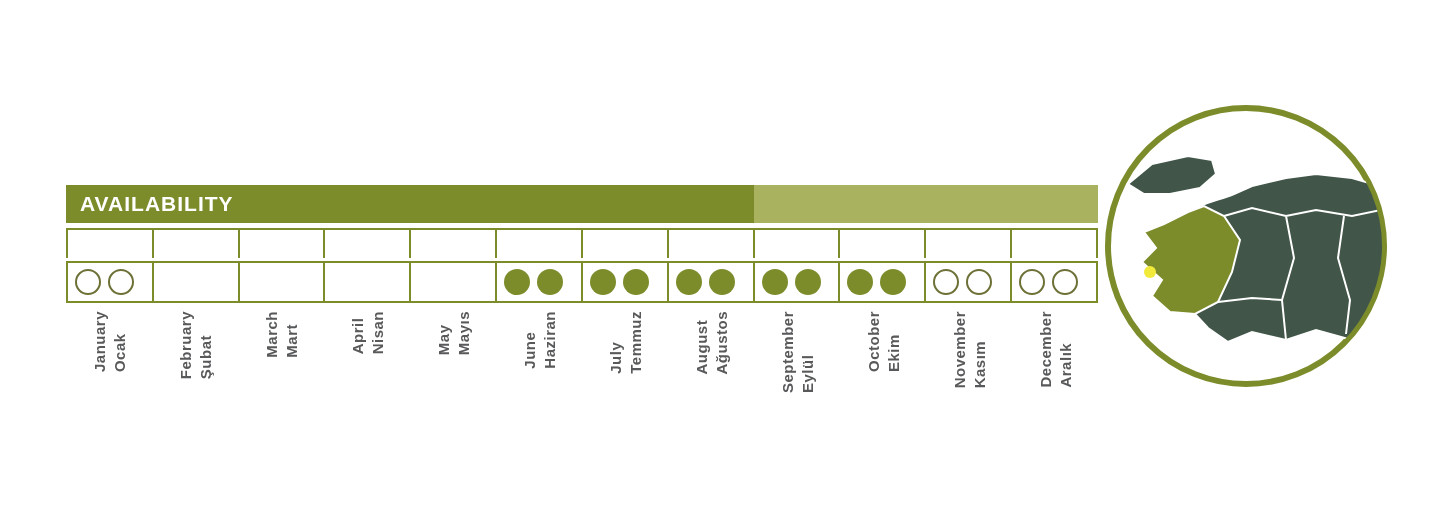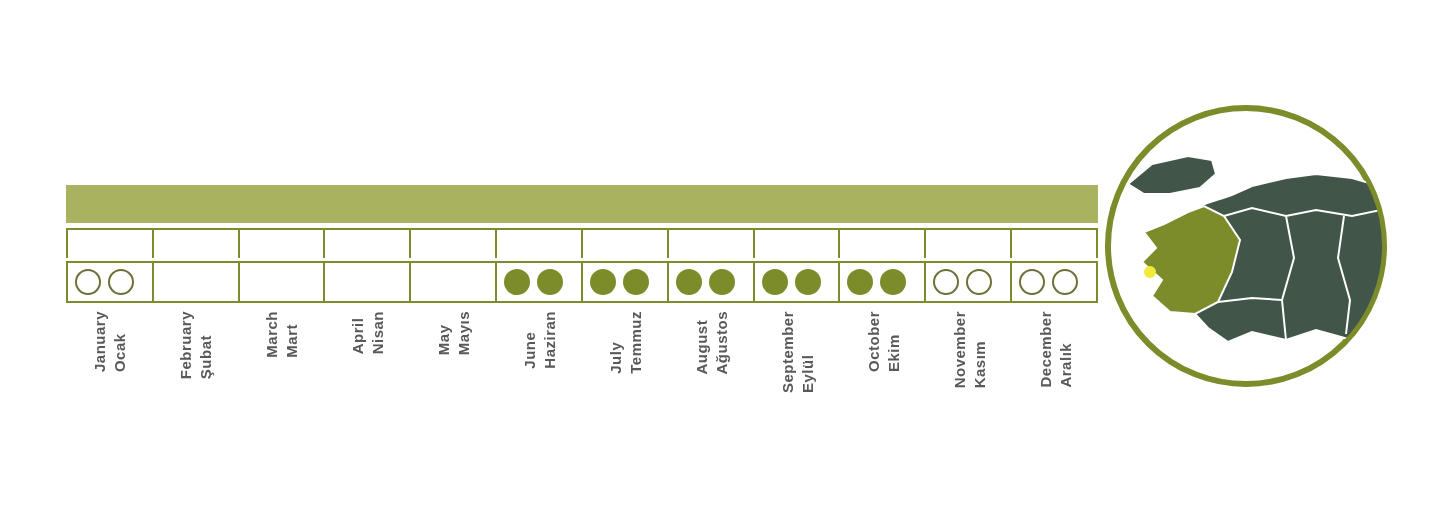--- a/index.html
+++ b/index.html
@@ -36,20 +36,23 @@
   .map-svg { display:block; width:292px; height:292px; }
 </style>
 </head>
 <body>
 
 <div class="canvas" style="--bar-dark: #7d8c2b; --bar-light: #a9b35f; --grid-line: #7d8c2b; --marker-filled: #7d8c2b; --marker-outline: #6d7037; --label-text: #58595b; --map-land: #415649; --map-highlight: #7d8c2b; --map-ring: #7d8c2b; --map-dot: #f2ea3a;">
 
   <div class="chart-area">
 
     <div class="bar">
+      <div class="bar-dark">
+        <span class="bar-title">AVAILABILITY</span>
+      </div>
       <div class="bar-light"></div>
     </div>
 
     <div class="grid-row top">
         <div class="cell"></div>
         <div class="cell"></div>
         <div class="cell"></div>
         <div class="cell"></div>
         <div class="cell"></div>
         <div class="cell"></div>

